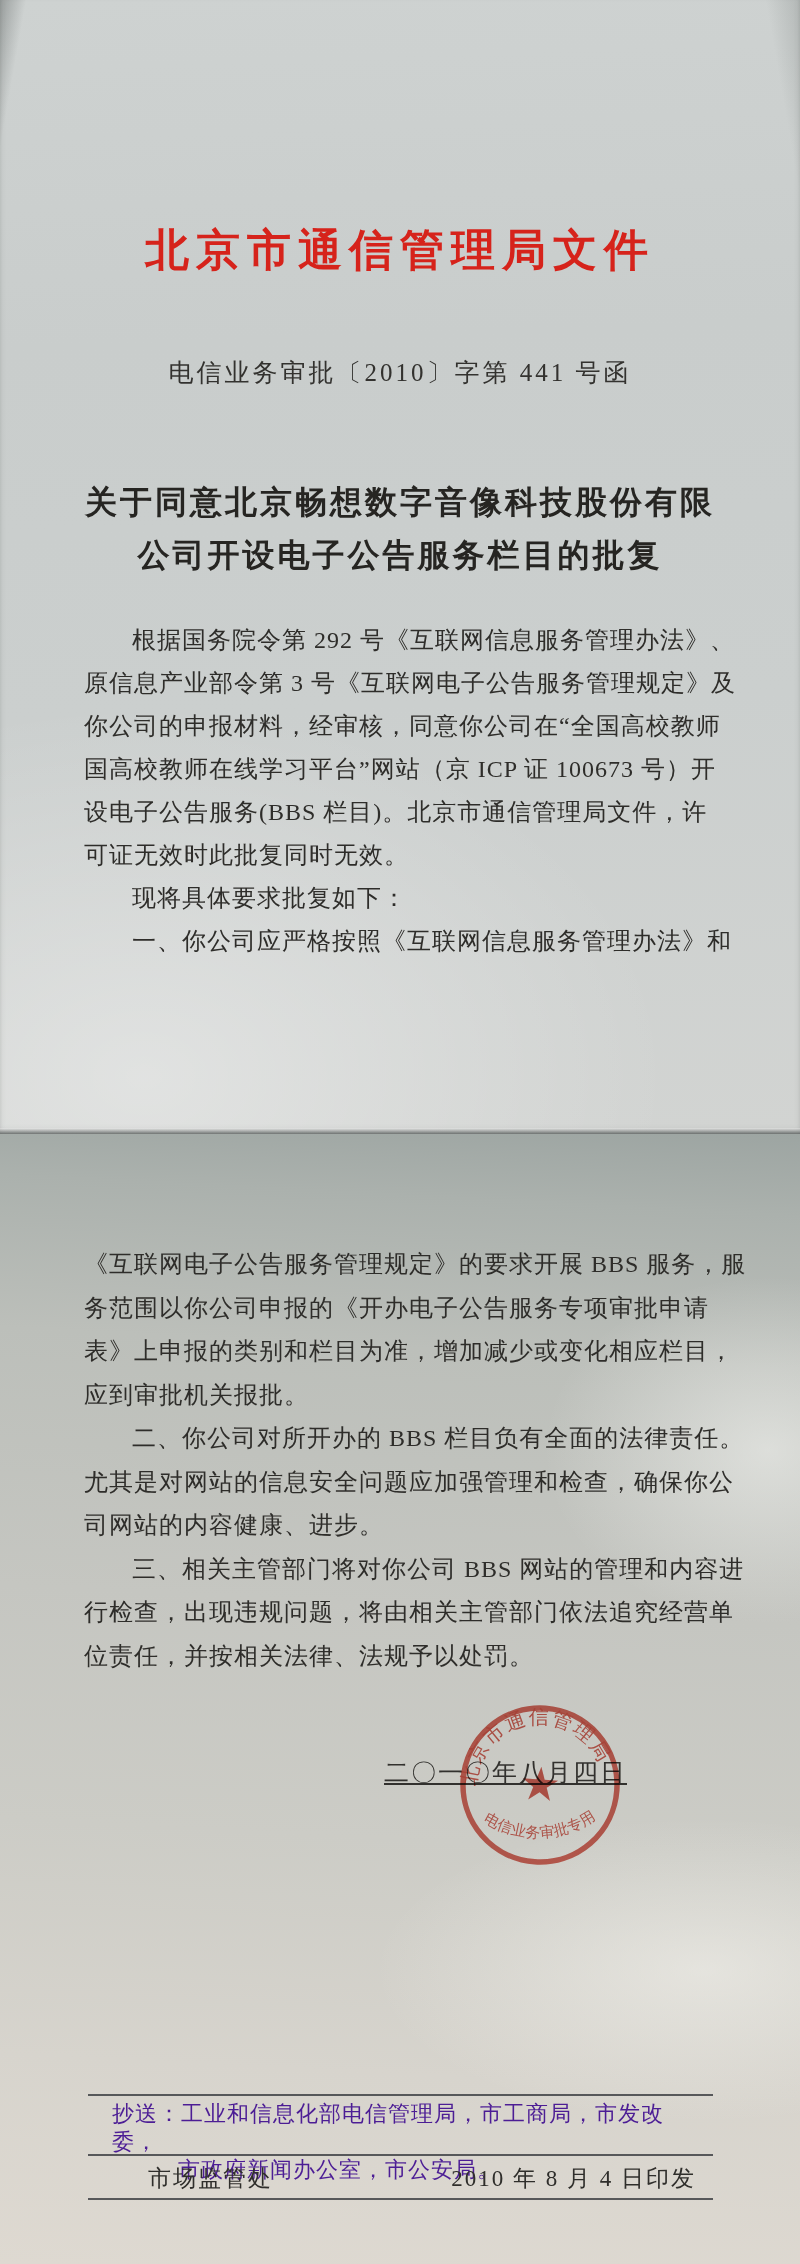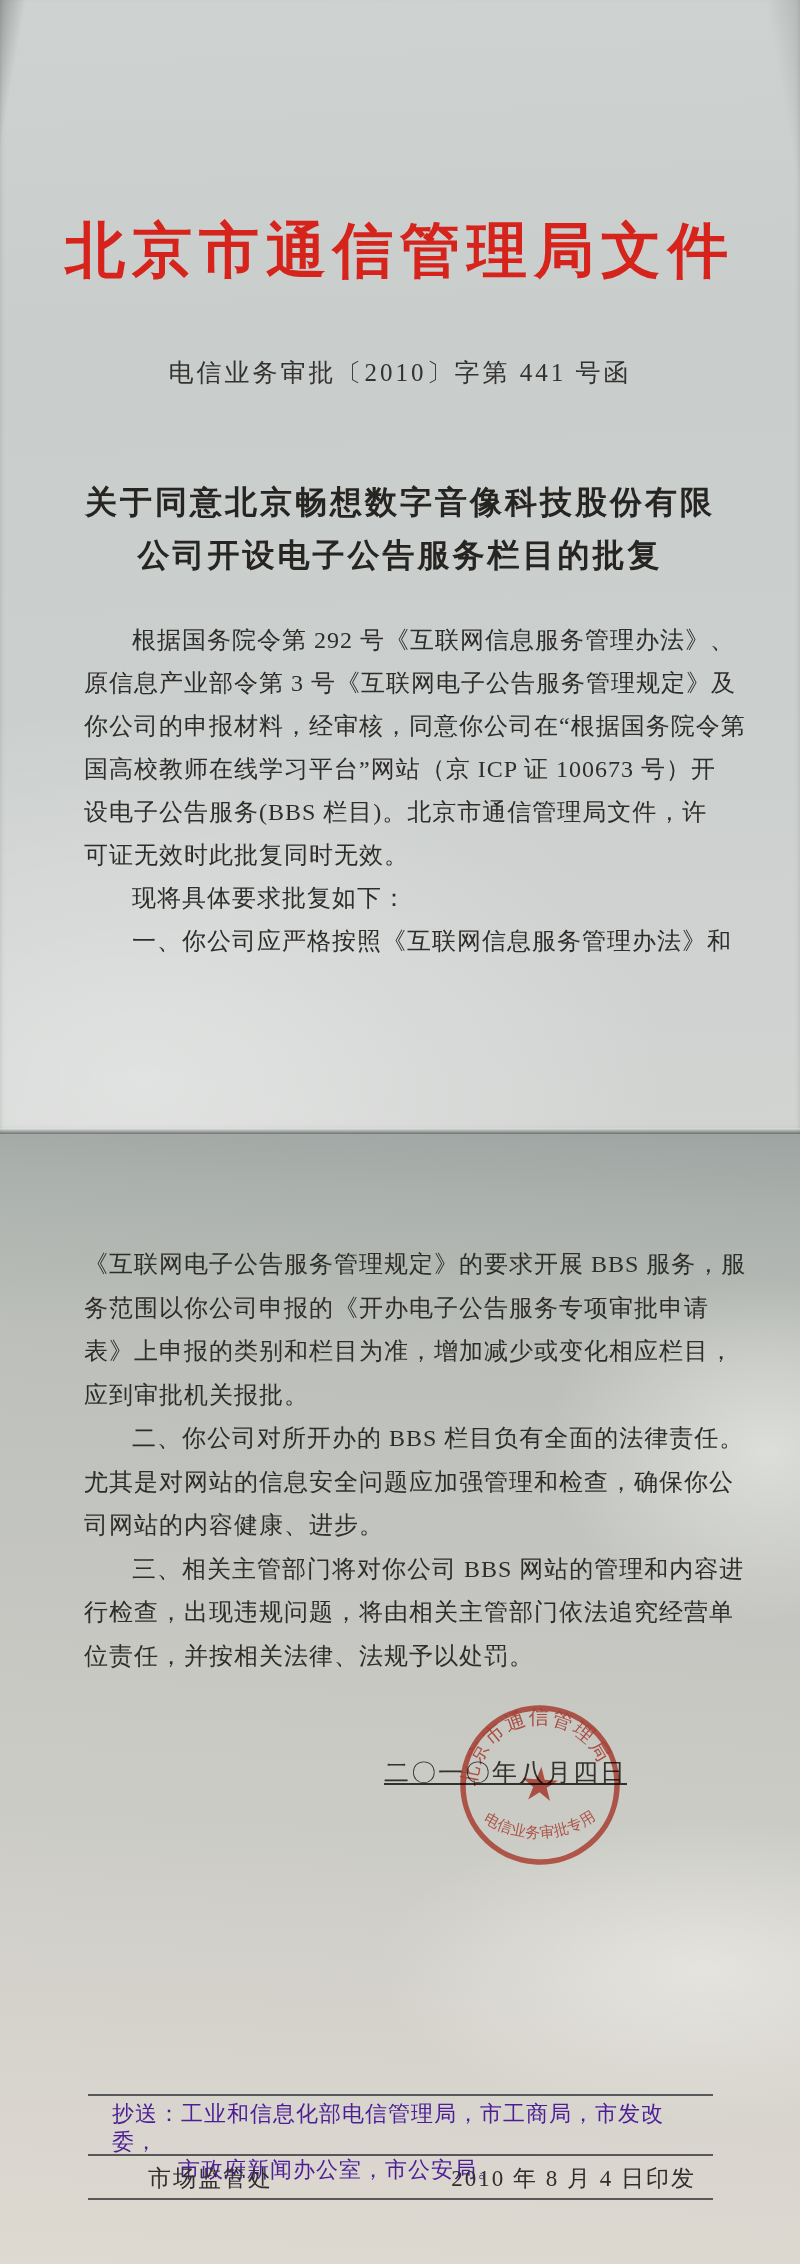--- a/index.html
+++ b/index.html
@@ -24,21 +24,21 @@
       radial-gradient(40% 22% at 96% 28%, rgba(245,246,243,.55), rgba(245,246,243,0) 70%),
       radial-gradient(55% 18% at 88% 74%, rgba(248,247,242,.5), rgba(248,247,242,0) 75%),
       linear-gradient(183deg, #9da5a2 0%, #abb1ad 7%, #bcbfba 20%, #c5c6c1 42%,
                               #ccccc6 62%, #d7d4cd 82%, #ded9d1 100%);
   }
 
   .t { position:absolute; color:#2d2c2a; }
 
   .header-title {
     left:0; top:216px; width:800px; text-align:center;
-    font-size:60px; line-height:70px; font-weight:bold;
+    font-size:44px; line-height:70px; font-weight:bold;
     letter-spacing:7px; color:#d6231b;
   }
   .doc-number {
     left:0; top:356px; width:800px; text-align:center;
     font-size:25px; letter-spacing:3px; color:#33322f;
   }
   .doc-title {
     left:0; top:476px; width:800px; text-align:center;
     font-size:32px; line-height:53px; font-weight:bold; letter-spacing:3px; color:#262522;
   }
@@ -81,21 +81,21 @@
   <div class="t doc-number">电信业务审批〔2010〕字第 441 号函</div>
 
   <div class="t doc-title">
     <div>关于同意北京畅想数字音像科技股份有限</div>
     <div>公司开设电子公告服务栏目的批复</div>
   </div>
 
   <div class="body-block p1-body" id="p1body">
       <div class="bline ind">根据国务院令第 292 号《互联网信息服务管理办法》、</div>
       <div class="bline">原信息产业部令第 3 号《互联网电子公告服务管理规定》及</div>
-      <div class="bline">你公司的申报材料，经审核，同意你公司在“根据国务院令第</div>
+      <div class="bline">你公司的申报材料，经审核，同意你公司在“全国高校教师</div>
       <div class="bline">国高校教师在线学习平台”网站（京 ICP 证 100673 号）开</div>
       <div class="bline">设电子公告服务(BBS 栏目)。北京市通信管理局文件，许</div>
       <div class="bline">可证无效时此批复同时无效。</div>
       <div class="bline ind">现将具体要求批复如下：</div>
       <div class="bline ind">一、你公司应严格按照《互联网信息服务管理办法》和</div>
     </div>
 
   <div class="photo2"></div>
 
   <div class="body-block p2-body" id="p2body">

